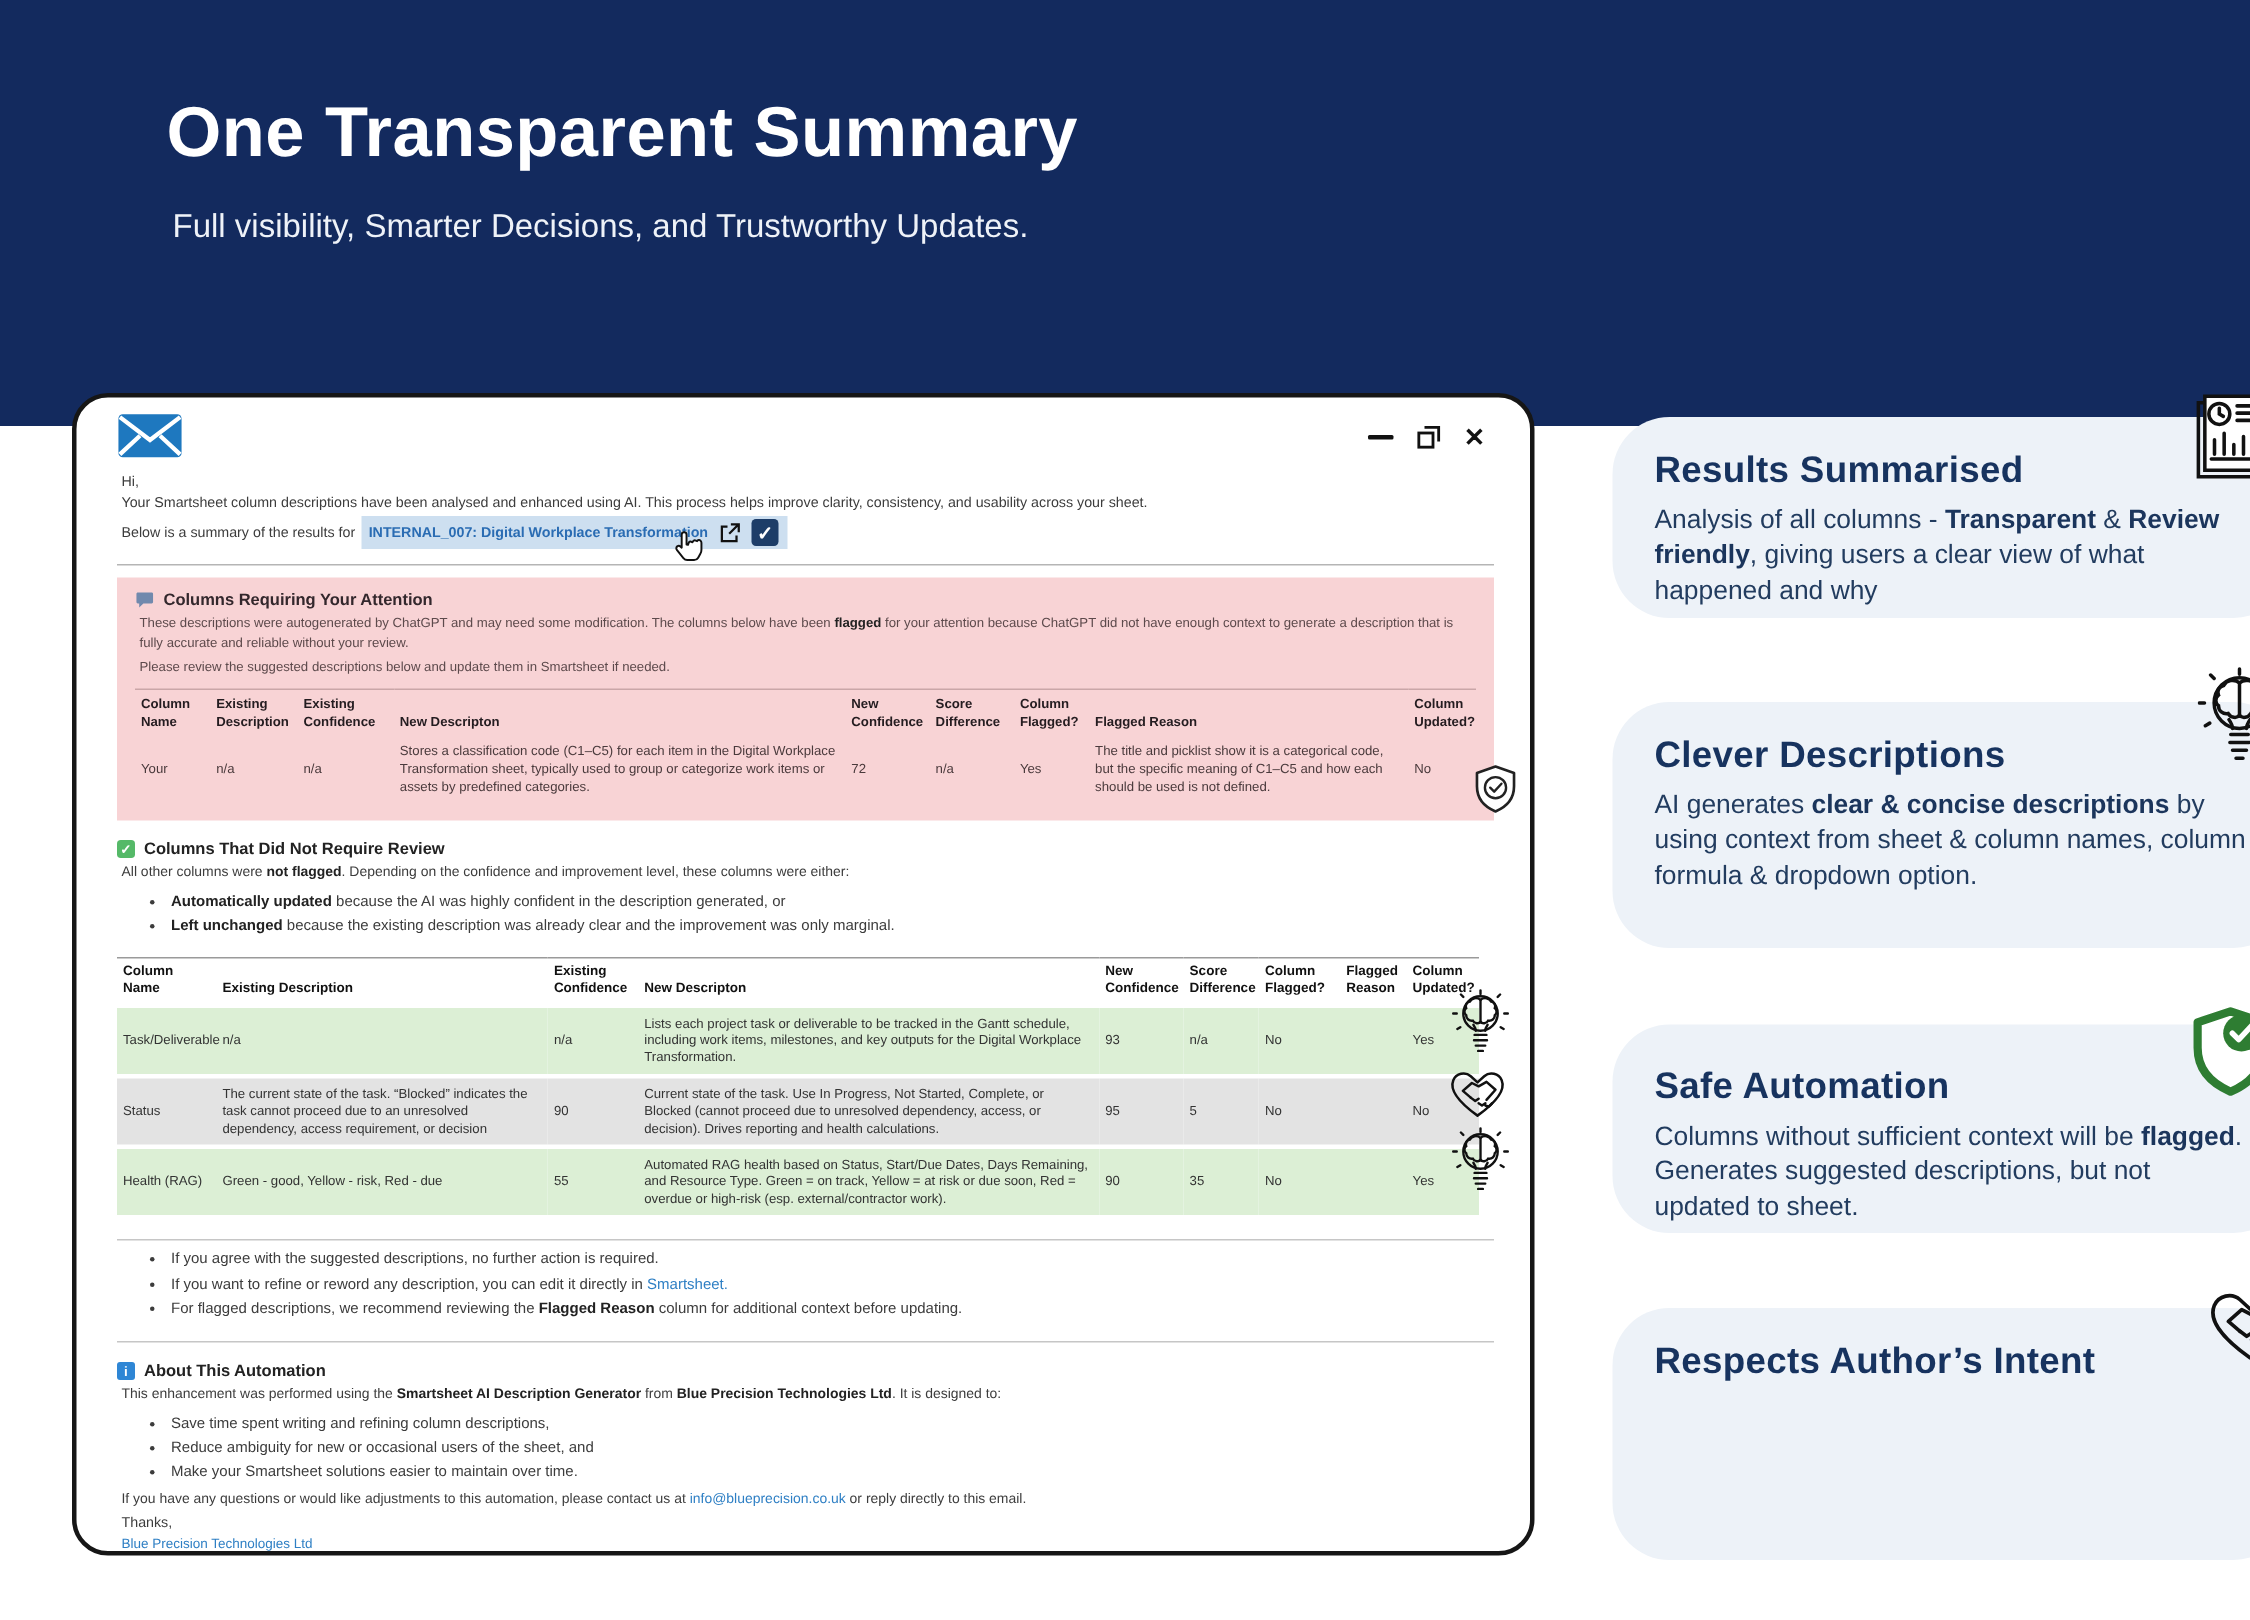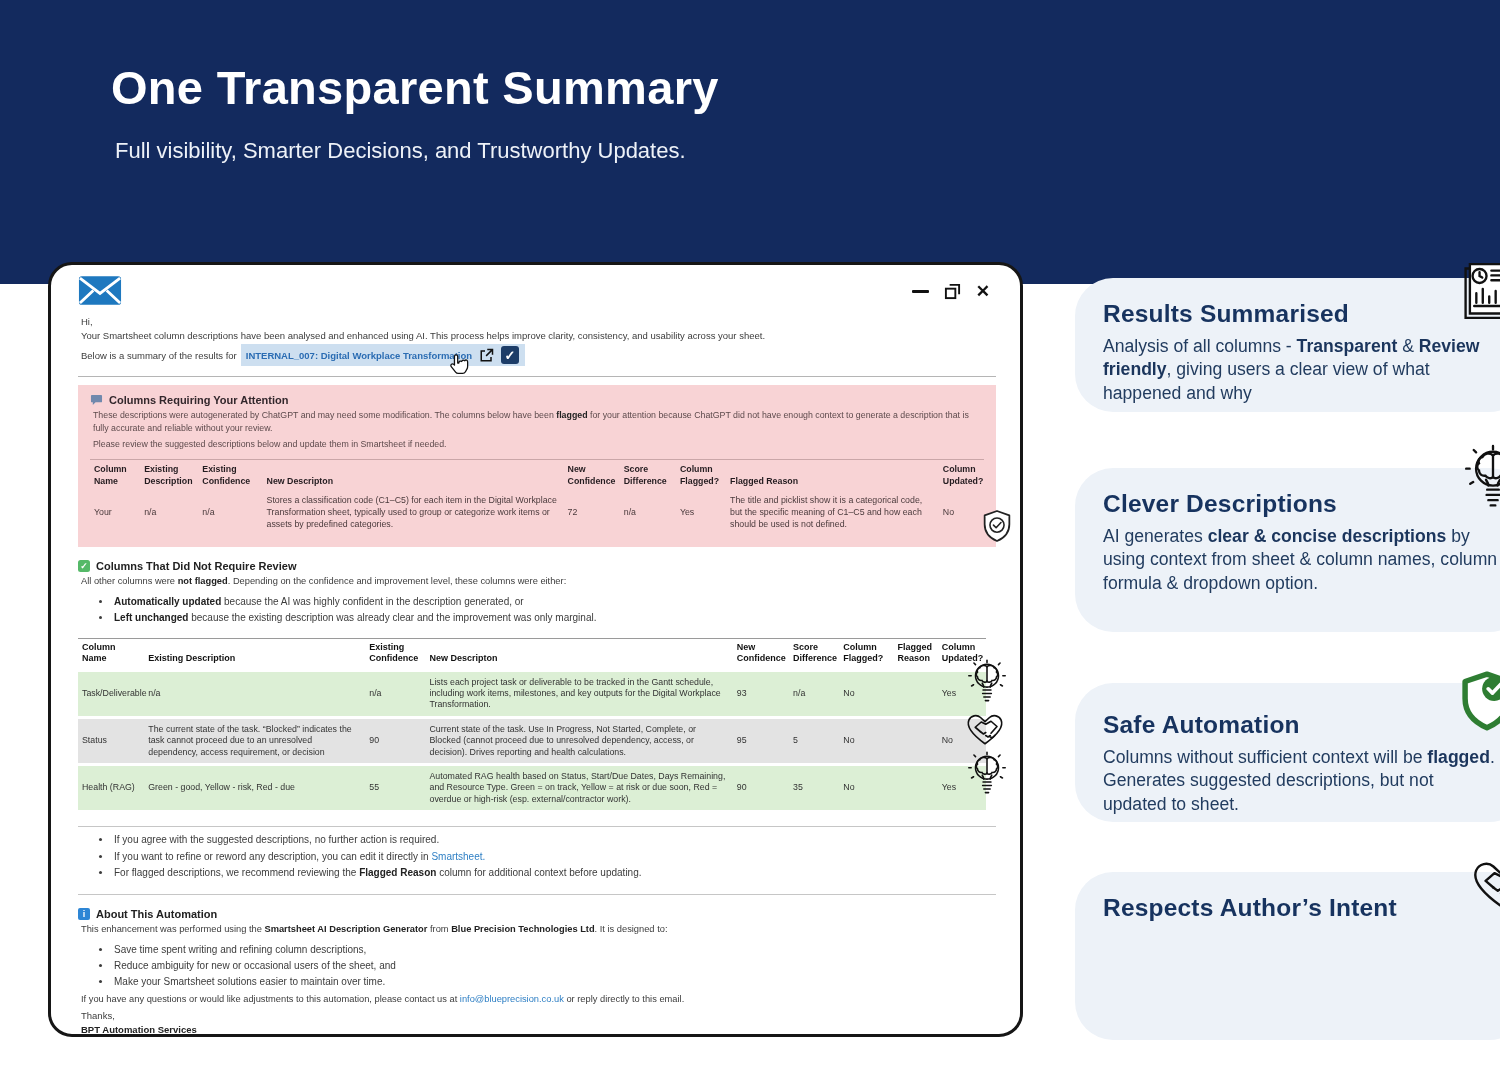--- a/index.html
+++ b/index.html
@@ -338,21 +338,20 @@
     </div>
     <p class="plain"><span>This enhancement was performed using the </span><span class="b">Smartsheet AI Description Generator</span><span> from </span><span class="b">Blue Precision Technologies Ltd</span><span>. It is designed to:</span></p>
     <ul class="bullets">
       <li>Save time spent writing and refining column descriptions,</li>
       <li>Reduce ambiguity for new or occasional users of the sheet, and</li>
       <li>Make your Smartsheet solutions easier to maintain over time.</li>
     </ul>
     <p class="plain"><span>If you have any questions or would like adjustments to this automation, please contact us at </span><a class="lnk">info@blueprecision.co.uk</a><span> or reply directly to this email.</span></p>
 
     <p class="signoff">Thanks,</p>
-    <p class="sig-name">BPT Automation Services</p>
     <p class="sig-co"><a class="lnk">Blue Precision Technologies Ltd</a></p>
   </div>
 </div>
 
 <div class="card" id="card-results">
   <h2>Results Summarised</h2>
   <p><span>Analysis of all columns - </span><span class="cb">Transparent</span><span> &amp; </span><span class="cb">Review friendly</span><span>, giving users a clear view of </span><span class="ci">what happened</span><span> and </span><span class="ci">why</span></p>
   <svg class="corner" style="top:-16px;right:16px" width="50" height="58">
       <use href="#sym-report"></use>
     </svg>

